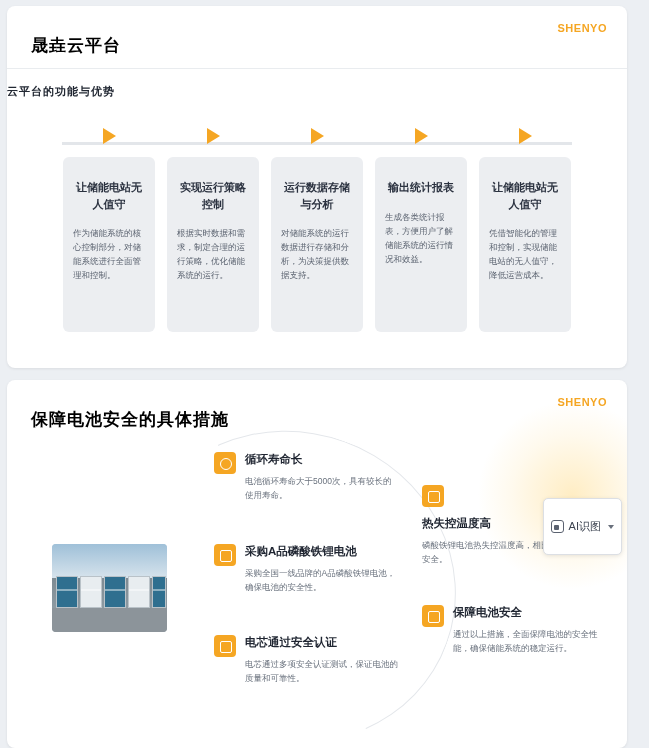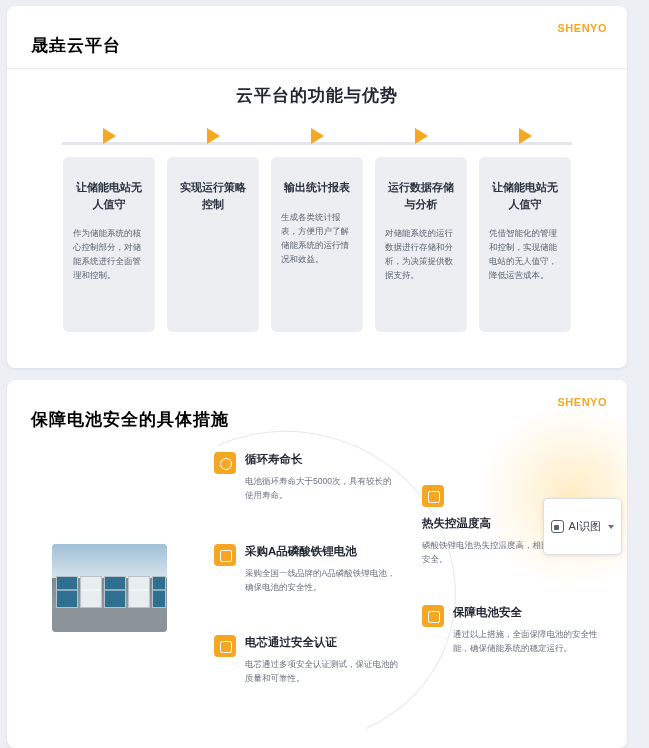--- a/index.html
+++ b/index.html
@@ -52,22 +52,22 @@
     left: 0;
     right: 0;
     top: 62px;
     border-bottom: 1px solid #e9ecef;
   }
   .section-heading {
     position: absolute;
     top: 78px;
     left: 0;
     right: 0;
-    text-align: center;
-    font-size: 17px;
+    text-align: left;
+    font-size: 11px;
     font-weight: bold;
     color: #222833;
     letter-spacing: 1px;
   }
 
   
   .timeline {
     position: absolute;
     top: 136px;
     left: 55px;
@@ -258,34 +258,35 @@
         <div class="arrow"></div>
         <div class="tile">
           <div class="tile-title">让储能电站无人值守</div>
           <div class="tile-body">作为储能系统的核心控制部分，对储能系统进行全面管理和控制。</div>
         </div>
       </div>
       <div class="tile-wrap">
         <div class="arrow"></div>
         <div class="tile">
           <div class="tile-title">实现运行策略控制</div>
+          <div class="tile-body">根据实时数据和需求，制定合理的运行策略，优化储能系统的运行。</div>
+        </div>
+      </div>
+      <div class="tile-wrap">
+        <div class="arrow"></div>
+        <div class="tile">
+          <div class="tile-title">运行数据存储与分析</div>
+          <div class="tile-body">对储能系统的运行数据进行存储和分析，为决策提供数据支持。</div>
         </div>
       </div>
       <div class="tile-wrap">
         <div class="arrow"></div>
         <div class="tile">
           <div class="tile-title">输出统计报表</div>
           <div class="tile-body">生成各类统计报表，方便用户了解储能系统的运行情况和效益。</div>
-        </div>
-      </div>
-      <div class="tile-wrap">
-        <div class="arrow"></div>
-        <div class="tile">
-          <div class="tile-title">运行数据存储与分析</div>
-          <div class="tile-body">对储能系统的运行数据进行存储和分析，为决策提供数据支持。</div>
         </div>
       </div>
       <div class="tile-wrap">
         <div class="arrow"></div>
         <div class="tile">
           <div class="tile-title">让储能电站无人值守</div>
           <div class="tile-body">凭借智能化的管理和控制，实现储能电站的无人值守，降低运营成本。</div>
         </div>
       </div>
     </div>

